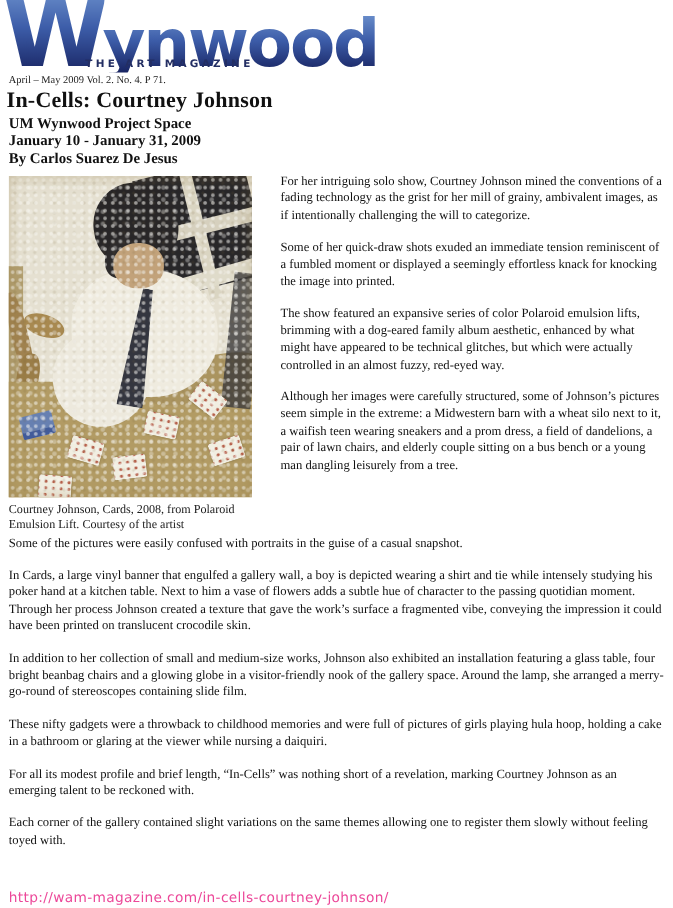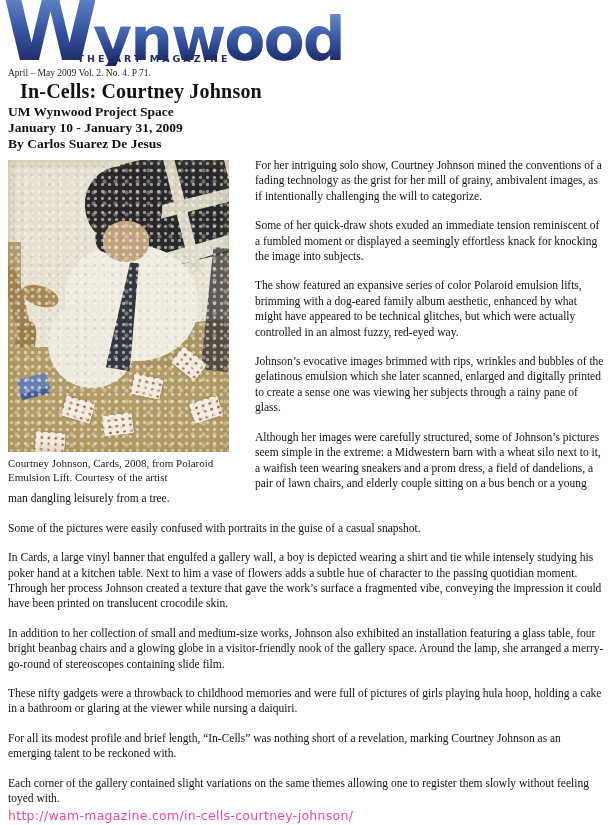--- a/index.html
+++ b/index.html
@@ -17,21 +17,21 @@
   .logo-w { font-size: 88px; letter-spacing: -4px; }
   .logo-rest { font-size: 60px; letter-spacing: -2px; margin-left: -2px; text-align: right; }
   .tagline {
     position: absolute; top: 53px; left: 0; width: 308px; text-align: center;
     font-family: "DejaVu Sans", sans-serif; font-weight: 700; font-size: 9.5px;
     letter-spacing: 3px; color: #232e63;
   }
 
   
   .issue-line { margin: 2px 0 2px 8px; font-size: 9.5px; color: #222; }
-  .headline { margin: 0 0 1px 20px; font-size: 20px; font-weight: 700; letter-spacing: 0.2px; }
+  .headline { margin: 0 0 1px 6px; font-size: 20px; font-weight: 700; letter-spacing: 0.2px; }
   .subline { margin-left: 8px; font-size: 13.5px; font-weight: 700; line-height: 16px; }
 
   
   .article { margin: 6px 8px 0 8px; font-size: 11.5px; line-height: 15.4px; }
   .article p { margin-bottom: 14px; }
   .clear { clear: both; }
 
   
   .figure { float: left; width: 239px; margin: 2px 8px 2px 0; }
   .photo { position: relative; width: 221px; height: 292px; background: #e9e5d8; overflow: hidden; }
@@ -134,23 +134,22 @@
       <div class="card c5"></div>
       <div class="card c6"></div>
       <div class="card c7"></div>
       <div class="ph-texture"></div>
       <div class="ph-tint"></div>
     </div>
     <figcaption class="caption">Courtney Johnson, Cards, 2008, from Polaroid Emulsion Lift. Courtesy of the artist</figcaption>
   </figure>
 
   <p>For her intriguing solo show, Courtney Johnson mined the conventions of a fading technology as the grist for her mill of grainy, ambivalent images, as if intentionally challenging the will to categorize.</p>
-  <p>Some of her quick-draw shots exuded an immediate tension reminiscent of a fumbled moment or displayed a seemingly effortless knack for knocking the image into subjects.</p>
+  <p>Some of her quick-draw shots exuded an immediate tension reminiscent of a fumbled moment or displayed a seemingly effortless knack for knocking the image into printed.</p>
   <p>The show featured an expansive series of color Polaroid emulsion lifts, brimming with a dog-eared family album aesthetic, enhanced by what might have appeared to be technical glitches, but which were actually controlled in an almost fuzzy, red-eyed way.</p>
-  <p>Johnson’s evocative images brimmed with rips, wrinkles and bubbles of the gelatinous emulsion which she later scanned, enlarged and digitally printed to create a sense one was viewing her subjects through a rainy pane of glass.</p>
   <p>Although her images were carefully structured, some of Johnson’s pictures seem simple in the extreme: a Midwestern barn with a wheat silo next to it, a waifish teen wearing sneakers and a prom dress, a field of dandelions, a pair of lawn chairs, and elderly couple sitting on a bus bench or a young man dangling leisurely from a tree.</p>
 
   <p class="clear">Some of the pictures were easily confused with portraits in the guise of a casual snapshot.</p>
   <p>In Cards, a large vinyl banner that engulfed a gallery wall, a boy is depicted wearing a shirt and tie while intensely studying his poker hand at a kitchen table. Next to him a vase of flowers adds a subtle hue of character to the passing quotidian moment. Through her process Johnson created a texture that gave the work’s surface a fragmented vibe, conveying the impression it could have been printed on translucent crocodile skin.</p>
   <p>In addition to her collection of small and medium-size works, Johnson also exhibited an installation featuring a glass table, four bright beanbag chairs and a glowing globe in a visitor-friendly nook of the gallery space. Around the lamp, she arranged a merry-go-round of stereoscopes containing slide film.</p>
   <p>These nifty gadgets were a throwback to childhood memories and were full of pictures of girls playing hula hoop, holding a cake in a bathroom or glaring at the viewer while nursing a daiquiri.</p>
   <p>For all its modest profile and brief length, “In-Cells” was nothing short of a revelation, marking Courtney Johnson as an emerging talent to be reckoned with.</p>
   <p>Each corner of the gallery contained slight variations on the same themes allowing one to register them slowly without feeling toyed with.</p>
 
 </div>

